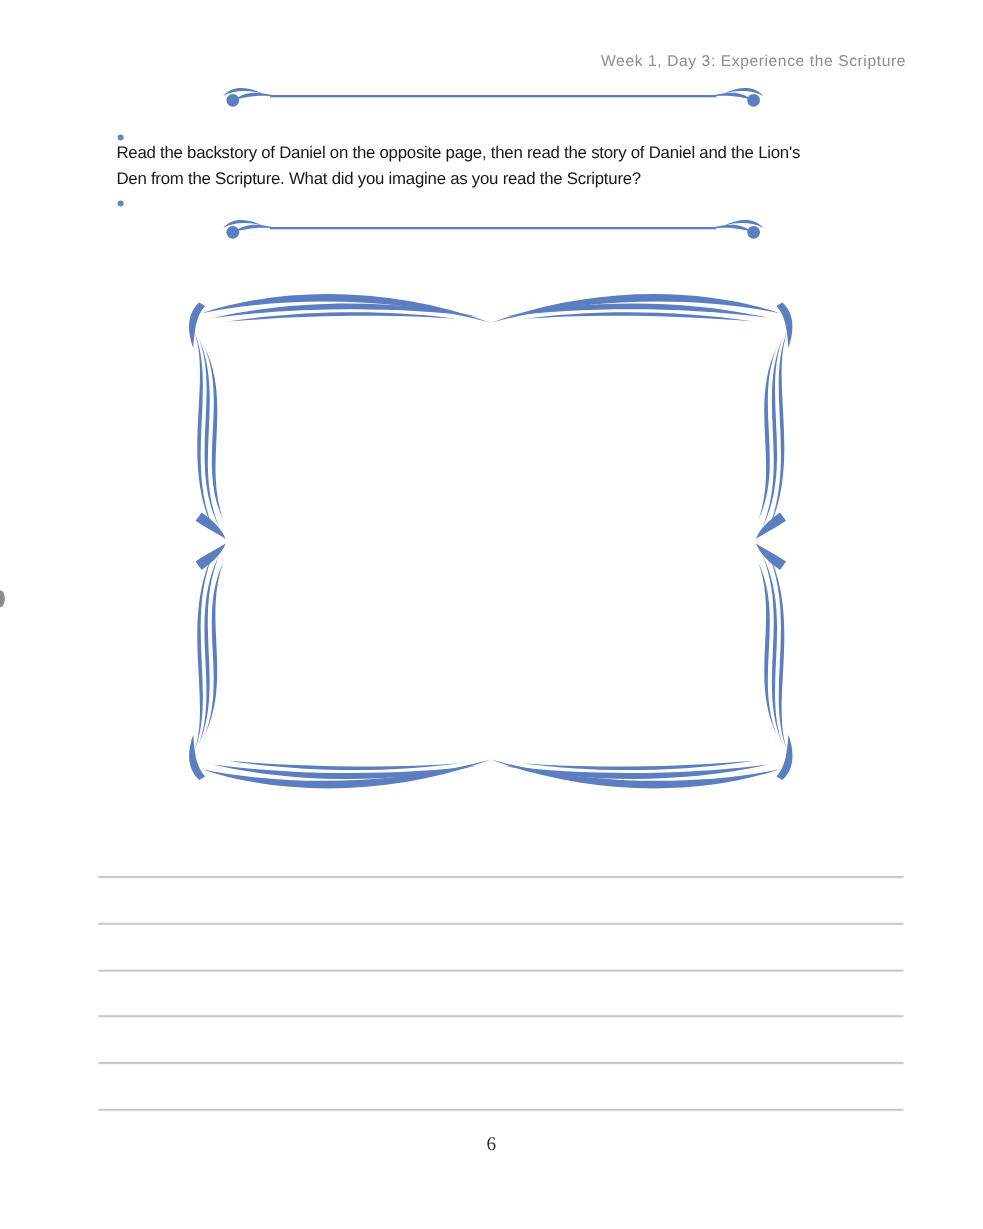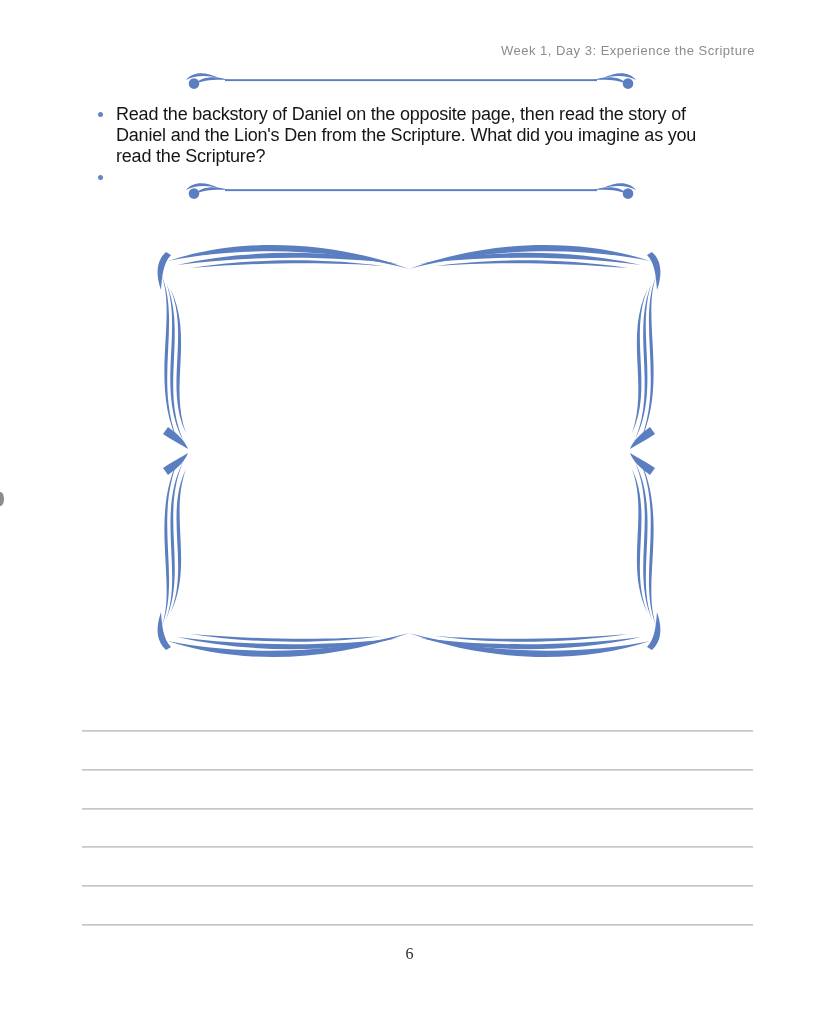--- a/index.html
+++ b/index.html
@@ -29,21 +29,21 @@
   .divider.top{top:70px;}
   .divider.bottom{top:180px;}
   .divider svg{display:block;width:100%;height:100%;}
   
   .instructions{
     position:absolute;left:97px;top:104px;width:620px;
     color:var(--text-black);
   }
   .bullet-item{
     display:flex;align-items:flex-start;
-    font-size:18px;line-height:21px;letter-spacing:-0.2px;
+    font-size:14px;line-height:21px;letter-spacing:-0.2px;flex-direction:column;
   }
   .bullet-dot{
     flex:0 0 auto;
     width:5px;height:5px;border-radius:50%;
     background:#6286c5;
     margin:8px 13px 0 1px;
   }
   .bullet-text{display:block;max-width:596px;}
   
   .illustration-box{

